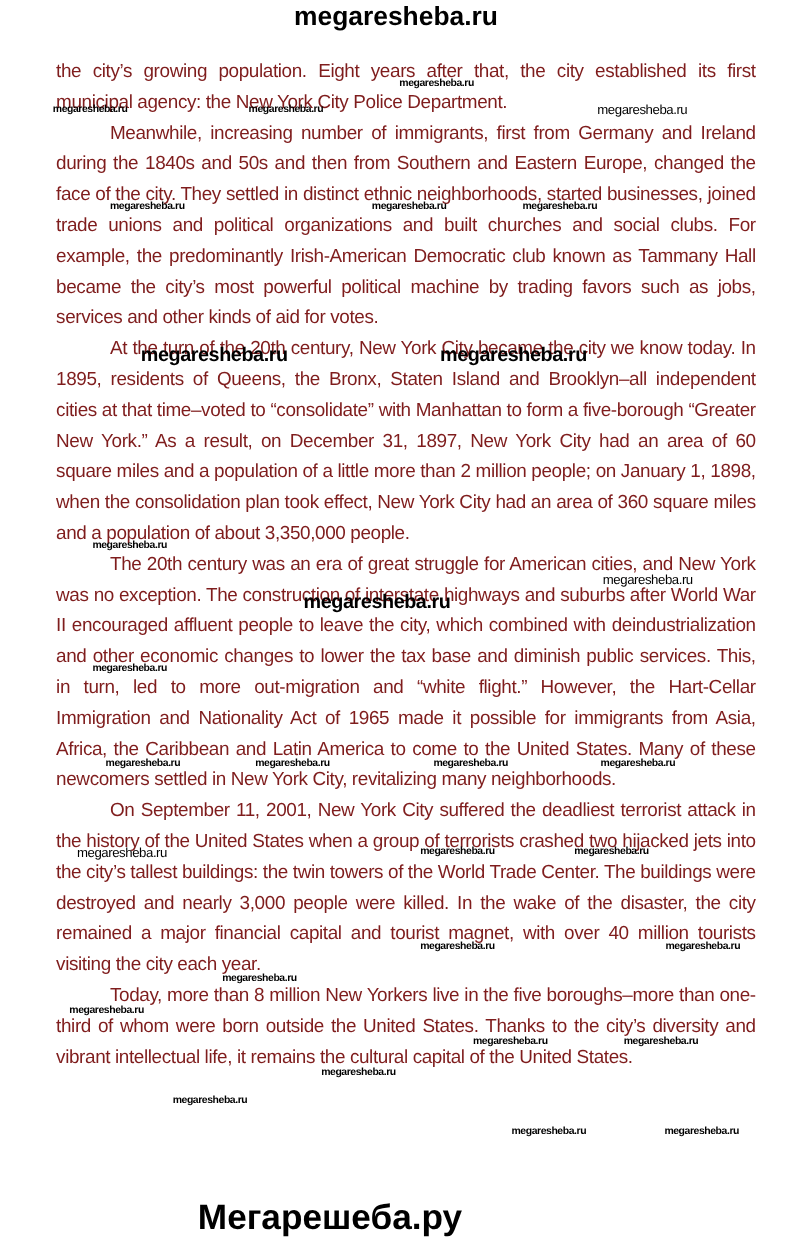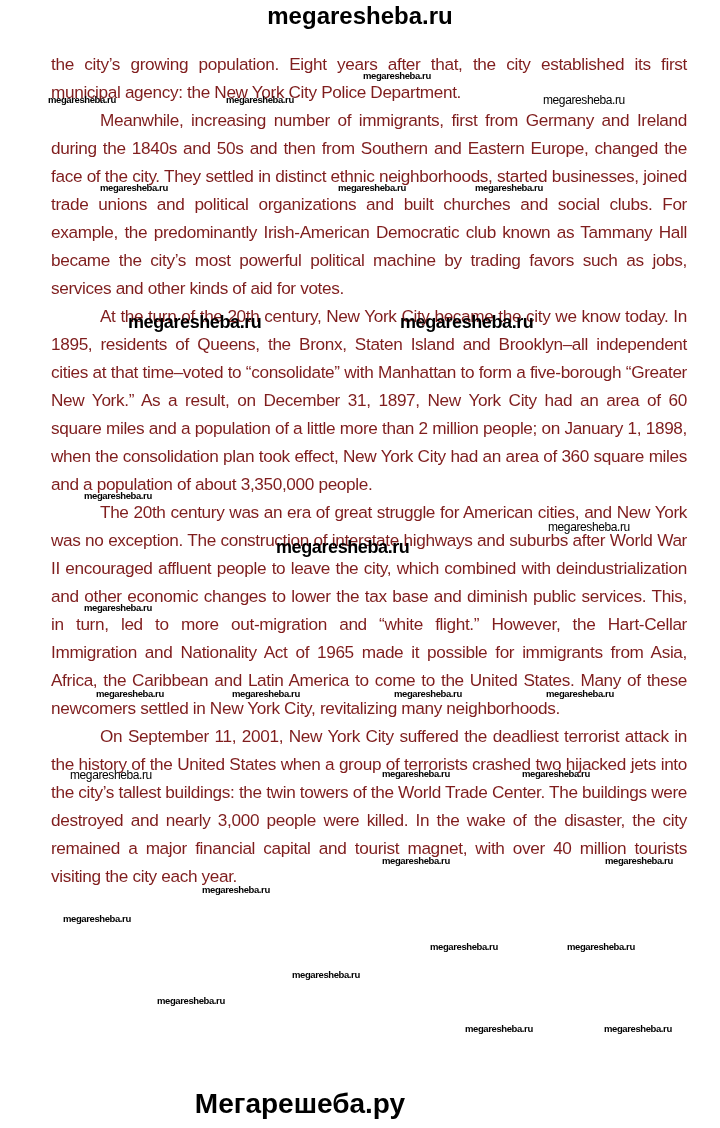--- a/index.html
+++ b/index.html
@@ -3,21 +3,21 @@
   <meta charset="utf-8">
   <style>
     html, body { margin: 0; padding: 0; background: #ffffff; }
     body { width: 720px; height: 1128px; position: relative; overflow: hidden; color: #1a1a1a; }
     .header-title {
       position: absolute; left: 0; top: 2px; width: 720px; text-align: center;
       font-family: "Liberation Sans", sans-serif; font-weight: bold; font-size: 24px; color: #000;
     }
     .footer-title {
       position: absolute; left: 0; top: 1088px; width: 600px; text-align: center;
-      font-family: "Liberation Sans", sans-serif; font-weight: bold; font-size: 28px; color: #000;
+      font-family: "Liberation Sans", sans-serif; font-weight: bold; font-size: 32px; color: #000;
     }
     .doc {
       position: absolute; left: 51px; top: 50px; width: 636px;
       font-family: "Liberation Sans Narrow", "Liberation Sans", sans-serif;
       font-size: 17.2px; line-height: 28px; color: #7f1d1d;
       letter-spacing: -0.35px;
     }
     .doc p { margin: 0; text-align: justify; }
     .doc p.indent { text-indent: 49px; }
     .wm {
@@ -32,20 +32,21 @@
 <body>
 
 <div class="header-title">megaresheba.ru</div>
 
 <div class="doc">
   <p>the city’s growing population. Eight years after that, the city established its first municipal agency: the New York City Police Department.</p>
   <p class="indent">Meanwhile, increasing number of immigrants, first from Germany and Ireland during the 1840s and 50s and then from Southern and Eastern Europe, changed the face of the city. They settled in distinct ethnic neighborhoods, started businesses, joined trade unions and political organizations and built churches and social clubs. For example, the predominantly Irish-American Democratic club known as Tammany Hall became the city’s most powerful political machine by trading favors such as jobs, services and other kinds of aid for votes.</p>
   <p class="indent">At the turn of the 20th century, New York City became the city we know today. In 1895, residents of Queens, the Bronx, Staten Island and Brooklyn–all independent cities at that time–voted to “consolidate” with Manhattan to form a five-borough “Greater New York.” As a result, on December 31, 1897, New York City had an area of 60 square miles and a population of a little more than 2 million people; on January 1, 1898, when the consolidation plan took effect, New York City had an area of 360 square miles and a population of about 3,350,000 people.</p>
   <p class="indent">The 20th century was an era of great struggle for American cities, and New York was no exception. The construction of interstate highways and suburbs after World War II encouraged affluent people to leave the city, which combined with deindustrialization and other economic changes to lower the tax base and diminish public services. This, in turn, led to more out-migration and “white flight.” However, the Hart-Cellar Immigration and Nationality Act of 1965 made it possible for immigrants from Asia, Africa, the Caribbean and Latin America to come to the United States. Many of these newcomers settled in New York City, revitalizing many neighborhoods.</p>
   <p class="indent">On September 11, 2001, New York City suffered the deadliest terrorist attack in the history of the United States when a group of terrorists crashed two hijacked jets into the city’s tallest buildings: the twin towers of the World Trade Center. The buildings were destroyed and nearly 3,000 people were killed. In the wake of the disaster, the city remained a major financial capital and tourist magnet, with over 40 million tourists visiting the city each year.</p>
+  <p class="indent">Today, more than 8 million New Yorkers live in the five boroughs–more than one-third of whom were born outside the United States. Thanks to the city’s diversity and vibrant intellectual life, it remains the cultural capital of the United States.</p>
 </div>
 
 <div id="watermark-layer">
     <div class="wm s" style="left: 363px; top: 70px;">megaresheba.ru</div>
     <div class="wm s" style="left: 48px; top: 94px;">megaresheba.ru</div>
     <div class="wm s" style="left: 226px; top: 94px;">megaresheba.ru</div>
     <div class="wm m" style="left: 543px; top: 93px;">megaresheba.ru</div>
     <div class="wm s" style="left: 100px; top: 182px;">megaresheba.ru</div>
     <div class="wm s" style="left: 338px; top: 182px;">megaresheba.ru</div>
     <div class="wm s" style="left: 475px; top: 182px;">megaresheba.ru</div>

